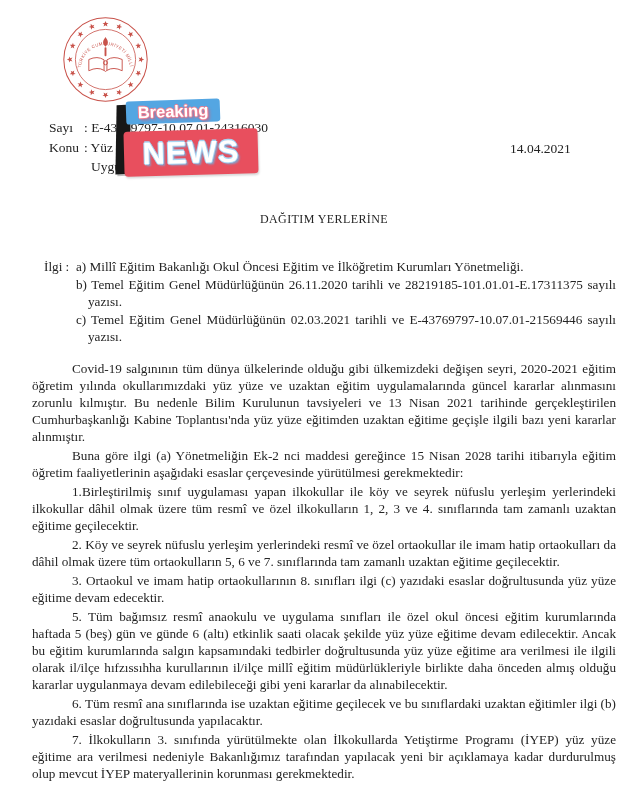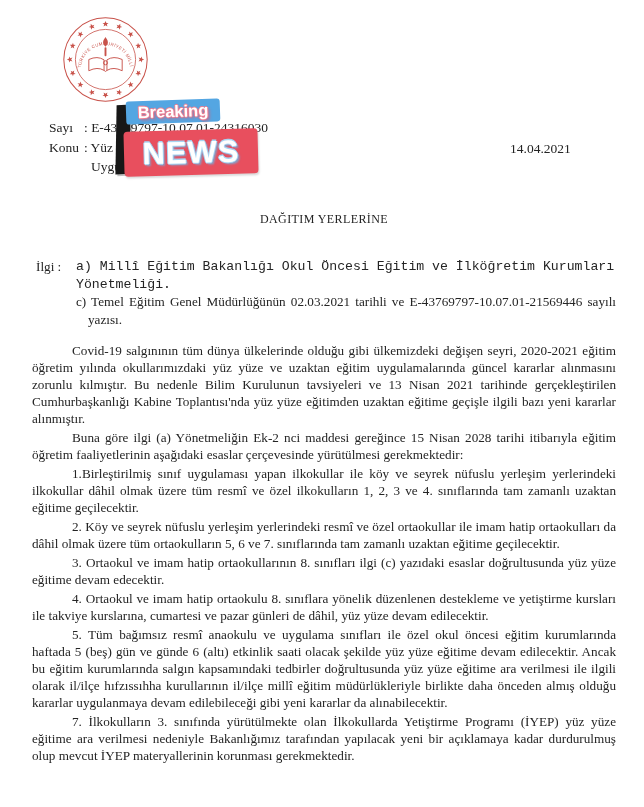--- a/index.html
+++ b/index.html
@@ -52,22 +52,22 @@
     text-shadow:1px 0 #a8d4f2,-1px 0 #a8d4f2,0 1px #a8d4f2,0 -1.5px #a8d4f2,2px 2px 2px rgba(120,170,215,.85);
     box-shadow:1px 2px 2px rgba(0,0,0,.15);
   }
   
   .content{position:absolute;left:32px;right:28px;top:211px;}
   .doc-heading{
     text-align:center;font-size:12px;letter-spacing:.4px;
     line-height:17px;margin:0 0 30px 0;
   }
   .ilgi-block{position:relative;line-height:17.5px;font-size:13.2px;margin:0 0 14px 0;}
-  .ilgi-label{position:absolute;left:4px;top:0;}
-  .ilgi-row-a{padding-left:44px;font-family:Liberation Mono, monospace;}
+  .ilgi-label{position:absolute;left:12px;top:0;}
+  .ilgi-row-a{padding-left:44px;}
   .ilgi-row{padding-left:56px;text-indent:-12px;text-align:justify;}
   .para{
     font-size:13.2px;line-height:17px;text-align:justify;
     text-indent:40px;margin:0 0 2px 0;
   }
 </style>
 </head>
 <body>
 
 <div class="page">
@@ -125,26 +125,27 @@
     <div class="stamp-blue" style="background: rgb(84, 166, 226);">Breaking</div>
     <div class="stamp-red" style="background: rgb(232, 79, 94);">NEWS</div>
   </div>
 
   <div class="content">
     <div class="doc-heading">DAĞITIM YERLERİNE</div>
 
     <div class="ilgi-block">
       <span class="ilgi-label">İlgi :</span>
       <div class="ilgi-row-a">a) Millî Eğitim Bakanlığı Okul Öncesi Eğitim ve İlköğretim Kurumları Yönetmeliği.</div>
+      <div class="ilgi-row">b) Temel Eğitim  Genel Müdürlüğünün 26.11.2020 tarihli ve 28219185-101.01.01-E.17311375 sayılı yazısı.</div>
       <div class="ilgi-row">c) Temel Eğitim Genel Müdürlüğünün 02.03.2021 tarihli ve E-43769797-10.07.01-21569446 sayılı yazısı.</div>
     </div>
 
     <div class="para">Covid-19 salgınının tüm dünya ülkelerinde olduğu gibi ülkemizdeki değişen seyri, 2020-2021 eğitim öğretim yılında okullarımızdaki yüz yüze ve uzaktan eğitim uygulamalarında güncel kararlar alınmasını zorunlu kılmıştır. Bu nedenle Bilim Kurulunun tavsiyeleri ve 13 Nisan 2021 tarihinde gerçekleştirilen Cumhurbaşkanlığı Kabine Toplantısı'nda yüz yüze eğitimden uzaktan eğitime geçişle ilgili bazı yeni kararlar alınmıştır.</div>
     <div class="para">Buna göre ilgi (a) Yönetmeliğin Ek-2 nci maddesi gereğince 15 Nisan 2028 tarihi itibarıyla eğitim öğretim faaliyetlerinin aşağıdaki esaslar çerçevesinde yürütülmesi gerekmektedir:</div>
     <div class="para">1.Birleştirilmiş sınıf uygulaması yapan ilkokullar ile köy ve seyrek nüfuslu yerleşim yerlerindeki ilkokullar dâhil olmak üzere tüm resmî ve özel ilkokulların 1, 2, 3 ve 4. sınıflarında tam zamanlı uzaktan eğitime geçilecektir.</div>
     <div class="para">2. Köy ve seyrek nüfuslu yerleşim yerlerindeki resmî ve özel ortaokullar ile imam hatip ortaokulları da dâhil olmak üzere tüm ortaokulların 5, 6 ve 7. sınıflarında tam zamanlı uzaktan eğitime geçilecektir.</div>
     <div class="para">3. Ortaokul ve imam hatip ortaokullarının 8. sınıfları ilgi (c) yazıdaki esaslar doğrultusunda yüz yüze eğitime devam edecektir.</div>
-    <div class="para">4. Ortaokul ve imam hatip ortaokulu 8. sınıflara yönelik düzenlenen destekleme ve yetiştirme kursları ile takviye kurslarına, cumartesi ve pazar günleri de dâhil, yüz yüze devam edilecektir.</div>
     <div class="para">5. Tüm bağımsız resmî anaokulu ve uygulama sınıfları ile özel okul öncesi eğitim kurumlarında haftada 5 (beş) gün ve günde 6 (altı) etkinlik saati olacak şekilde yüz yüze eğitime devam edilecektir. Ancak bu eğitim kurumlarında salgın kapsamındaki tedbirler doğrultusunda yüz yüze eğitime ara verilmesi ile ilgili olarak il/ilçe hıfzıssıhha kurullarının il/ilçe millî eğitim müdürlükleriyle birlikte daha önceden almış olduğu kararlar uygulanmaya devam edilebileceği gibi yeni kararlar da alınabilecektir.</div>
+    <div class="para">6. Tüm resmî ana sınıflarında ise uzaktan eğitime geçilecek ve bu sınıflardaki uzaktan eğitimler ilgi (b) yazıdaki esaslar doğrultusunda yapılacaktır.</div>
     <div class="para">7. İlkokulların 3. sınıfında yürütülmekte olan İlkokullarda Yetiştirme Programı (İYEP) yüz yüze eğitime ara verilmesi nedeniyle Bakanlığımız tarafından yapılacak yeni bir açıklamaya kadar durdurulmuş olup mevcut İYEP materyallerinin korunması gerekmektedir.</div>
   </div>
 
 </div>
 
 </body></html>

